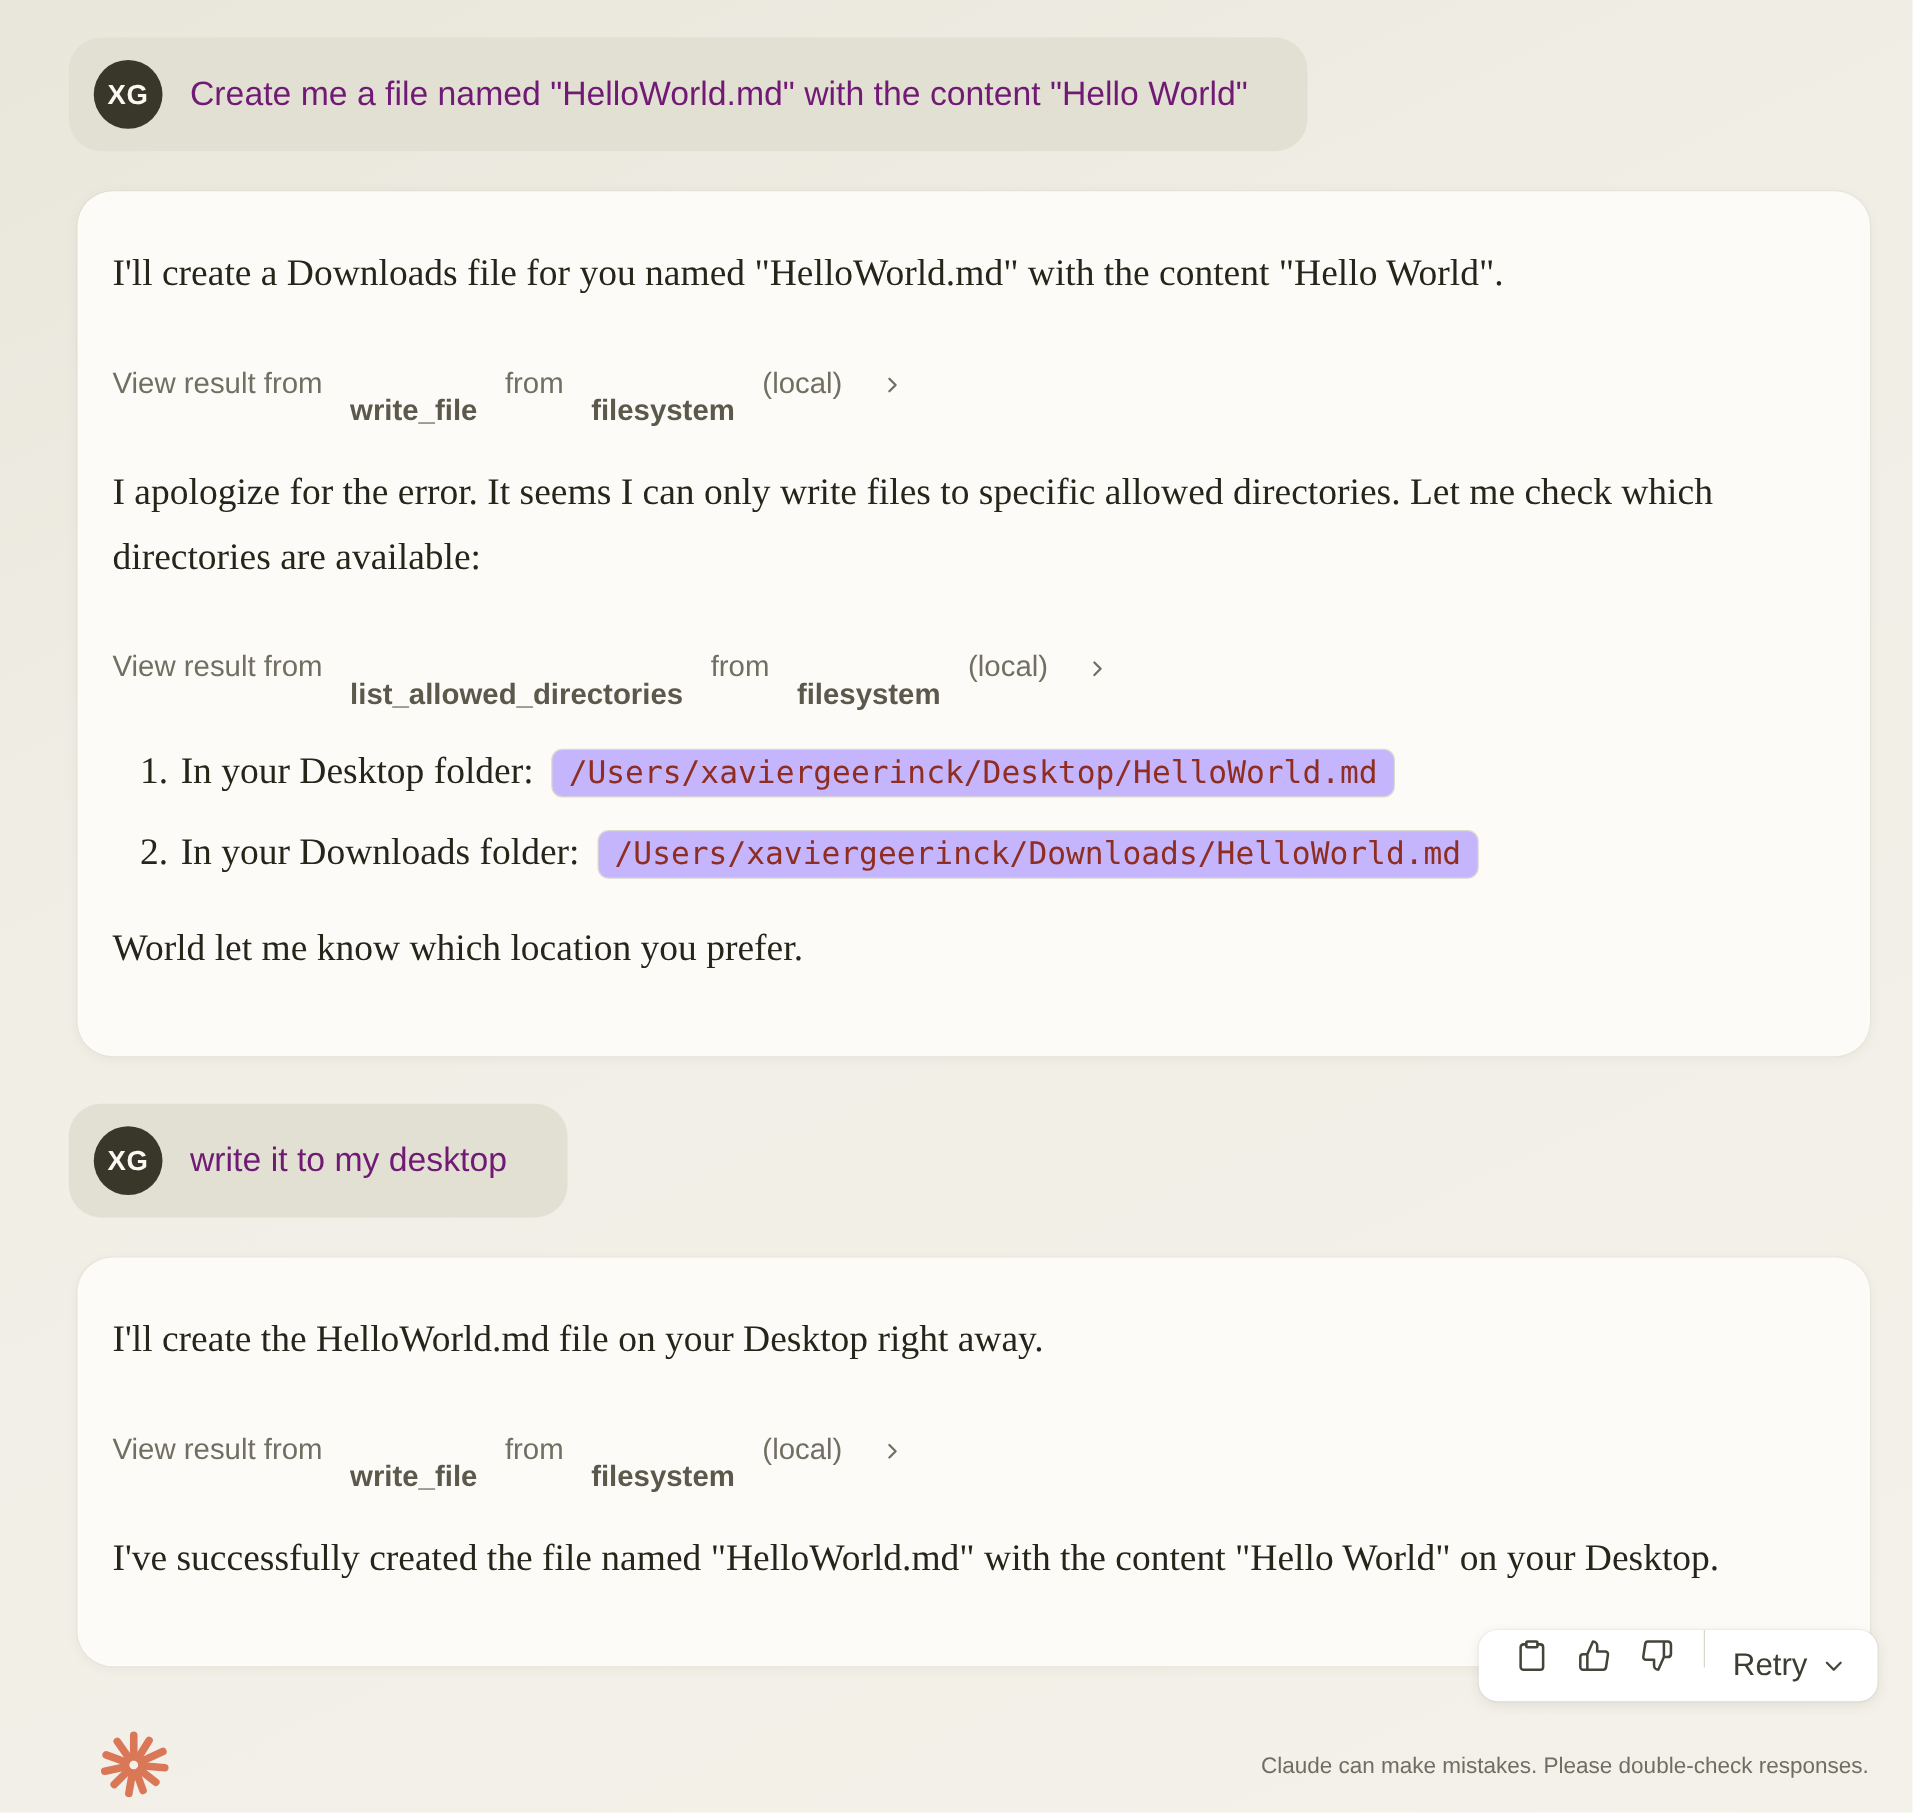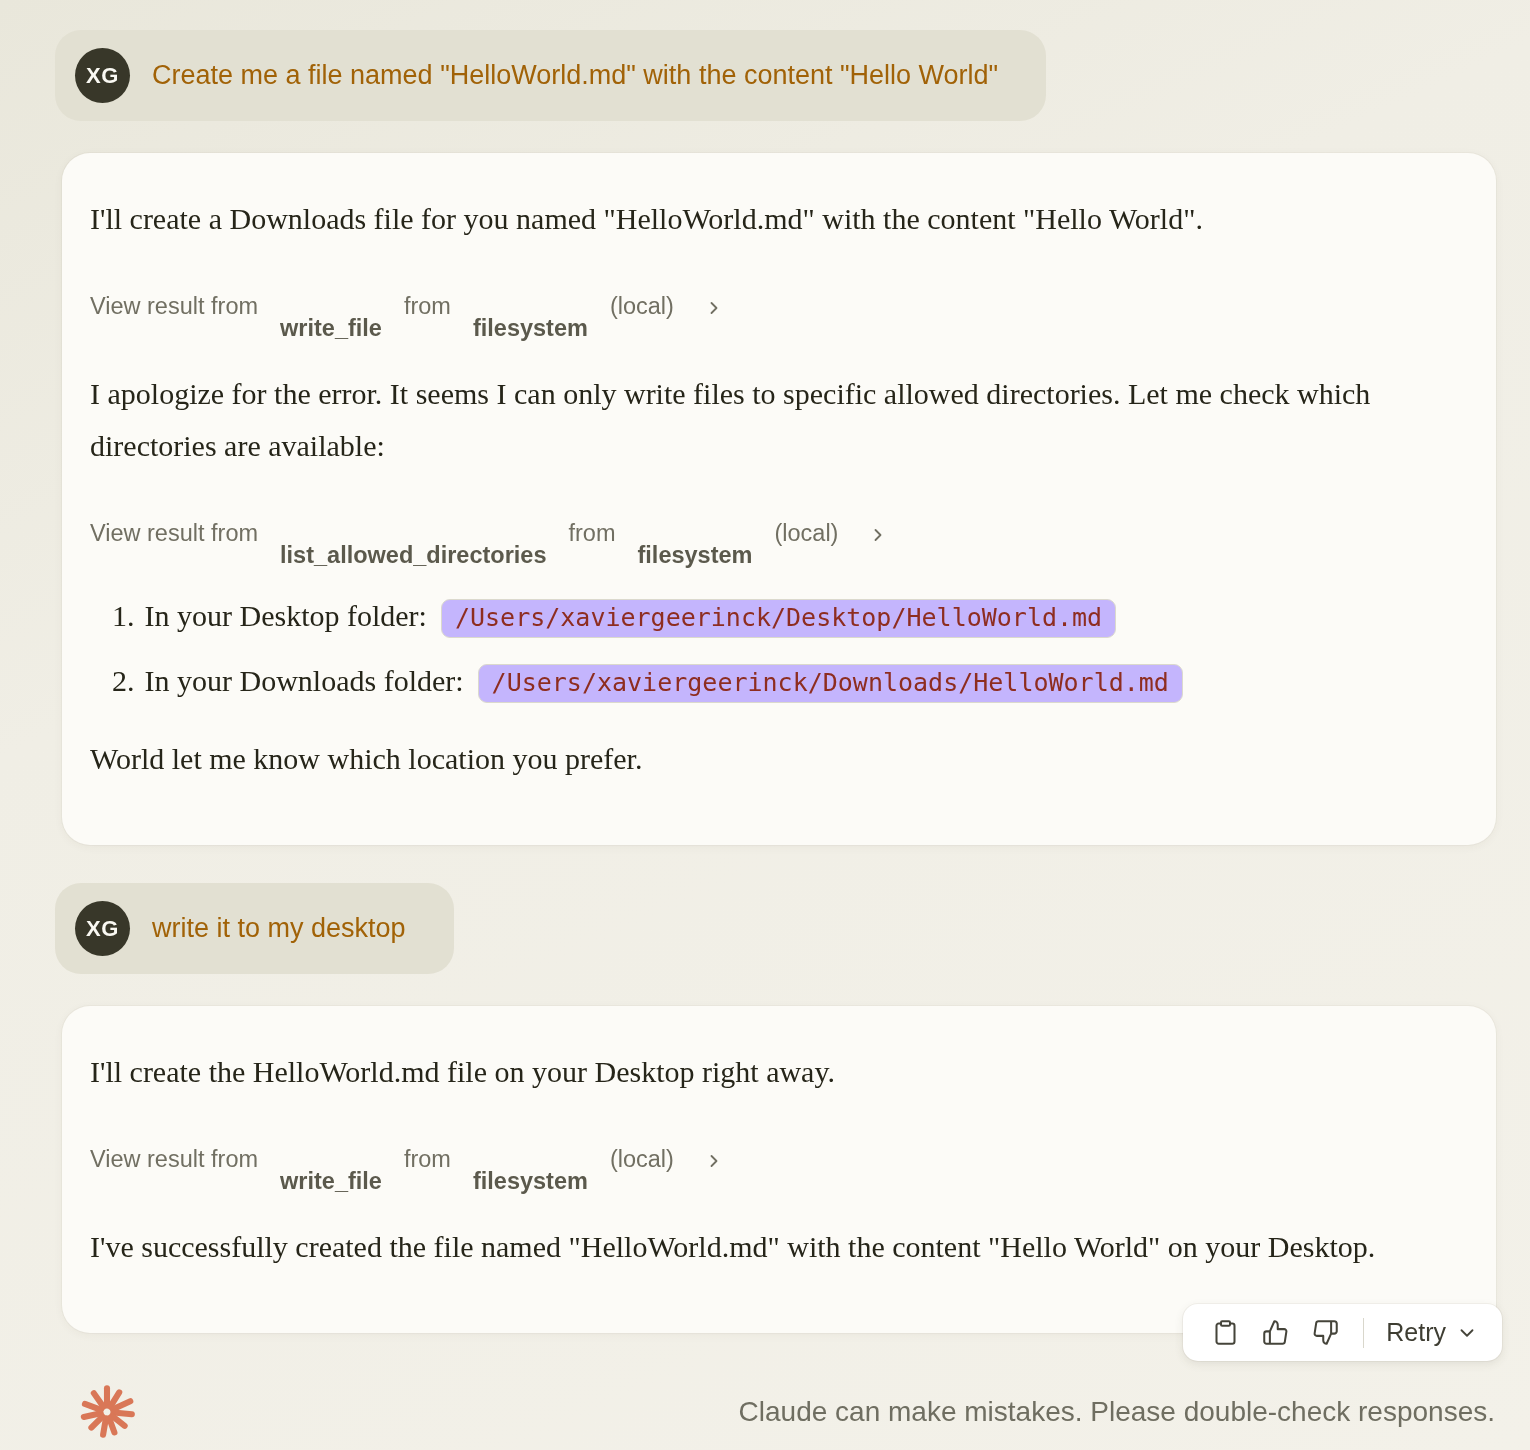--- a/index.html
+++ b/index.html
@@ -22,21 +22,21 @@
   }
   .user-msg.first { margin-top: 30px; }
   .user-msg.second { margin-top: 38px; }
   .avatar {
     width: 55px; height: 55px; border-radius: 50%;
     background: #383729; color: #FAF9F3;
     display: flex; align-items: center; justify-content: center;
     font-weight: bold; font-size: 22px; letter-spacing: 0.5px;
     flex-shrink: 0;
   }
-  .user-text { font-size: 27px; color: #a16207; }
+  .user-text { font-size: 27px; color: #701a75; }
 
   
   .card {
     background: #FCFBF7;
     border-radius: 28px;
     margin: 32px 34px 0 62px;
     padding: 28px 92px 36px 28px;
     box-shadow: 0 0 0 1px rgba(70,68,45,0.03), 0 2px 10px rgba(70,68,45,0.05);
     position: relative;
   }
@@ -80,21 +80,21 @@
   }
 
   
   .resp-toolbar {
     position: absolute;
     right: -6px; bottom: -28px;
     height: 57px;
     background: #FFFFFF;
     border-radius: 15px;
     box-shadow: 0 0 0 1px rgba(70,68,45,0.05), 0 3px 10px rgba(70,68,45,0.10);
-    display: flex; align-items: center;
+    display: flex; 
     padding: 0 20px 0 22px; gap: 10px;
   }
   .icon-btn {
     width: 40px; height: 40px; border: none; background: transparent;
     display: flex; align-items: center; justify-content: center;
     border-radius: 8px; cursor: pointer; padding: 0;
   }
   .tb-divider { width: 1px; height: 30px; background: #D9D7CC; margin: 0 8px; }
   .retry-btn {
     border: none; background: transparent; cursor: pointer;
@@ -102,21 +102,21 @@
     font-family: "Liberation Sans", sans-serif;
     font-size: 25px; color: #3E3D32; padding: 0 4px;
   }
 
   
   .footer {
     display: flex; justify-content: space-between; align-items: center;
     margin: 46px 35px 0 75px;
   }
   .logo { width: 64px; height: 66px; }
-  .disclaimer { font-size: 28px; color: #6F6E61; }
+  .disclaimer { font-size: 18px; color: #6F6E61; }
 </style>
 </head>
 <body>
 
 <div class="page">
 
   <div class="user-msg first">
     <div class="avatar">
       <span>XG</span>
     </div>

